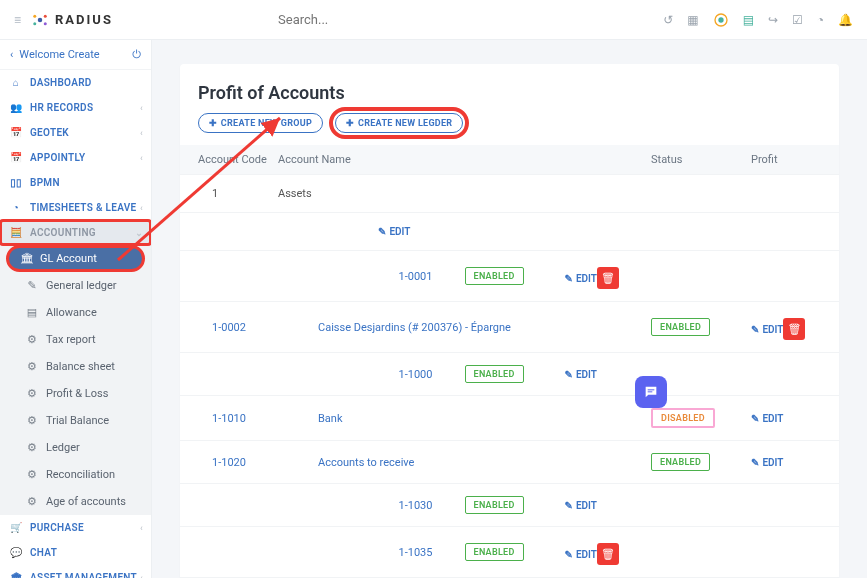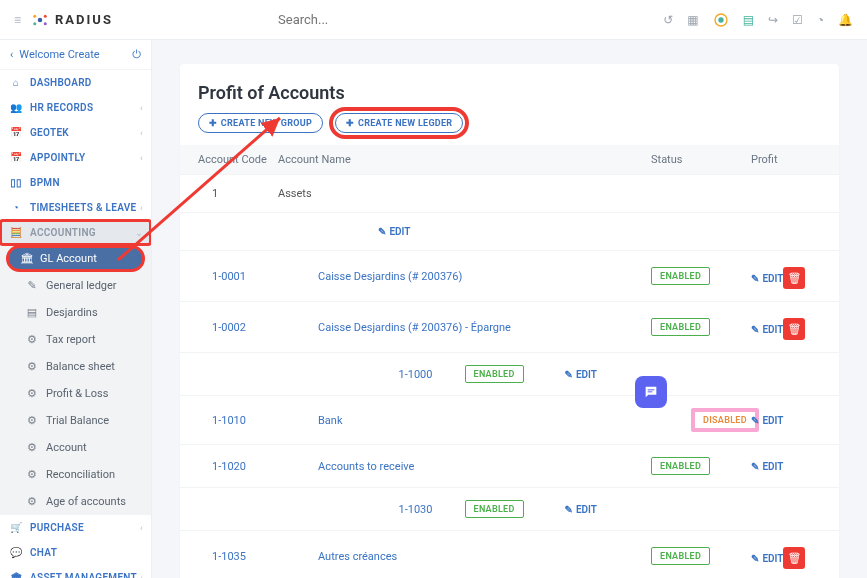--- a/index.html
+++ b/index.html
@@ -55,21 +55,21 @@
   .row.indent1 .col-name { padding-left: 20px; }
   .row.indent2 .col-name { padding-left: 40px; }
   .row.link { color: #3a73c4; justify-content: center; }
   .row.link .col-code, .row.link .col-name { color: #3a73c4; cursor: pointer; }
   .row .col-code { width: 80px; padding-left: 14px; }
   .row .col-name { flex: 1; }
   .row .col-status { width: 100px; }
   .row .col-actions { width: 70px; }
   .badge { display: inline-block; padding: 3px 8px; border-radius: 2px; font-size: 9px; font-weight: 600; letter-spacing: .3px; }
   .badge.enabled { border: 1px solid #4bb04b; color: #4bb04b; }
-  .badge.disabled { border: 4px solid #f9a8d4; color: #e98a3a; margin-left: 40px; }
+  .badge.disabled { border: 2px solid #f9a8d4; color: #e98a3a; }
   .edit-btn { color: #3a73c4; font-size: 10px; font-weight: 600; cursor: pointer; display: inline-flex; align-items: center; gap: 3px; }
   .del-btn { display: inline-flex; width: 22px; height: 22px; background: #ef3a33; border-radius: 3px; align-items: center; justify-content: center; color: #fff; cursor: pointer; margin-top: 4px; }
 
   
   .overlay { position: absolute; top: 0; left: 0; pointer-events: none; }
 
   
   .float-chat { position: absolute; right: 200px; bottom: 170px; width: 32px; height: 32px; background: #5b63f0; border-radius: 8px; display: flex; align-items: center; justify-content: center; color: #fff; cursor: pointer; }
 
   svg { display: block; }
@@ -161,41 +161,41 @@
         <div class="nav-item gl-active">
             <span class="mi">🏛</span>
             <span>GL Account</span>
           </div>
         <div class="nav-item">
             <span class="mi">✎</span>
             <span>General ledger</span>
           </div>
         <div class="nav-item">
             <span class="mi">▤</span>
-            <span>Desjardins</span>
+            <span>Allowance</span>
           </div>
         <div class="nav-item">
             <span class="mi">⚙</span>
             <span>Tax report</span>
           </div>
         <div class="nav-item">
             <span class="mi">⚙</span>
             <span>Balance sheet</span>
           </div>
         <div class="nav-item">
             <span class="mi">⚙</span>
             <span>Profit &amp; Loss</span>
           </div>
         <div class="nav-item">
             <span class="mi">⚙</span>
             <span>Trial Balance</span>
           </div>
         <div class="nav-item">
             <span class="mi">⚙</span>
-            <span>Account</span>
+            <span>Ledger</span>
           </div>
         <div class="nav-item">
             <span class="mi">⚙</span>
             <span>Reconciliation</span>
           </div>
         <div class="nav-item">
             <span class="mi">⚙</span>
             <span>Age of accounts</span>
           </div>
       </div>
@@ -245,21 +245,20 @@
               <div class="col-status"></div>
               <div class="col-actions"></div>
             </div>
             <div class="row group indent1">
               <div class="col-code"></div>
               <div class="col-status"></div>
               <div class="col-actions"><span class="edit-btn"><span>✎</span> EDIT</span></div>
             </div>
             <div class="row link indent2">
               <div class="col-code">1-0001</div>
-              <div class="col-name">Caisse Desjardins (# 200376)</div>
               <div class="col-status"><span class="badge enabled">ENABLED</span></div>
               <div class="col-actions"><span class="edit-btn"><span>✎</span> EDIT</span><div class="del-btn">
                   <span>🗑</span>
                 </div></div>
             </div>
             <div class="row link indent2">
               <div class="col-code">1-0002</div>
               <div class="col-name">Caisse Desjardins (# 200376) - Épargne</div>
               <div class="col-status"><span class="badge enabled">ENABLED</span></div>
               <div class="col-actions"><span class="edit-btn"><span>✎</span> EDIT</span><div class="del-btn">
@@ -283,21 +282,20 @@
               <div class="col-status"><span class="badge enabled">ENABLED</span></div>
               <div class="col-actions"><span class="edit-btn"><span>✎</span> EDIT</span></div>
             </div>
             <div class="row link indent2">
               <div class="col-code">1-1030</div>
               <div class="col-status"><span class="badge enabled">ENABLED</span></div>
               <div class="col-actions"><span class="edit-btn"><span>✎</span> EDIT</span></div>
             </div>
             <div class="row link indent2">
               <div class="col-code">1-1035</div>
-              <div class="col-name">Autres créances</div>
               <div class="col-status"><span class="badge enabled">ENABLED</span></div>
               <div class="col-actions"><span class="edit-btn"><span>✎</span> EDIT</span><div class="del-btn">
                   <span>🗑</span>
                 </div></div>
             </div>
             <div class="row link indent2"></div>
           </div>
       </div>
     </div>
   </div>

